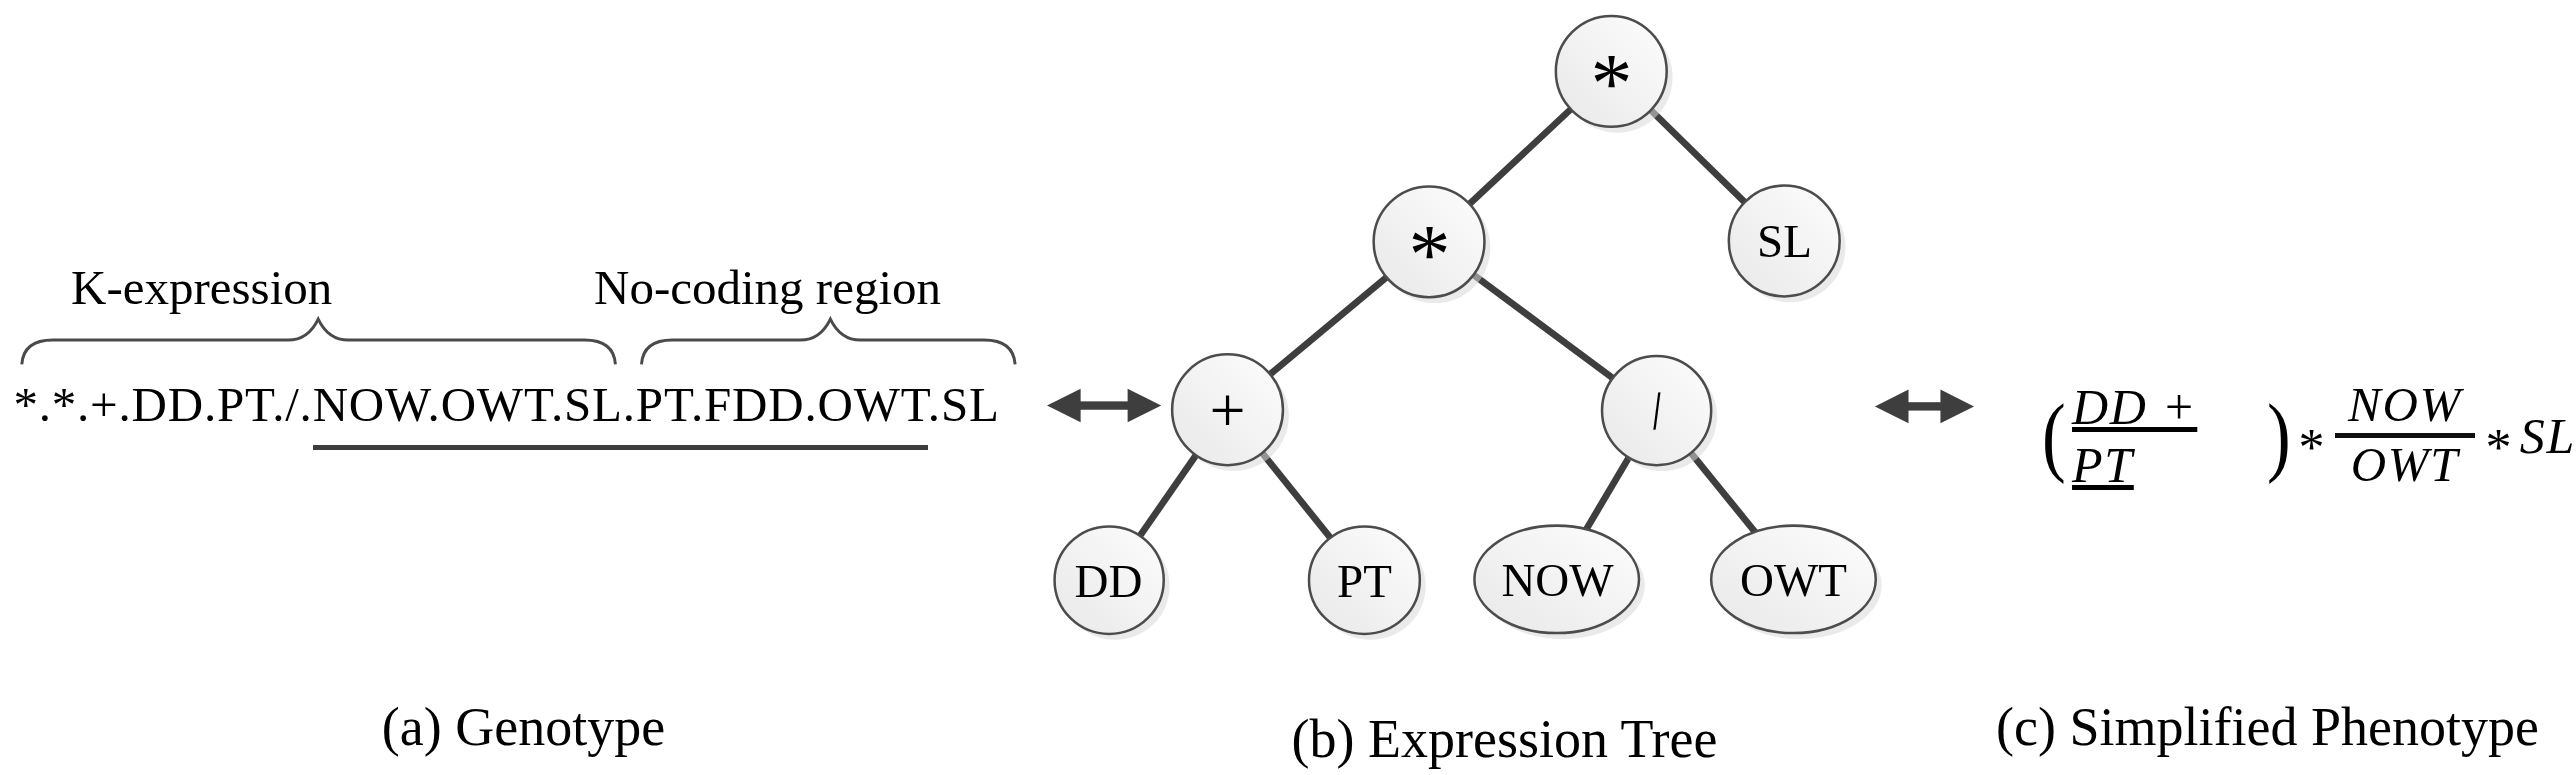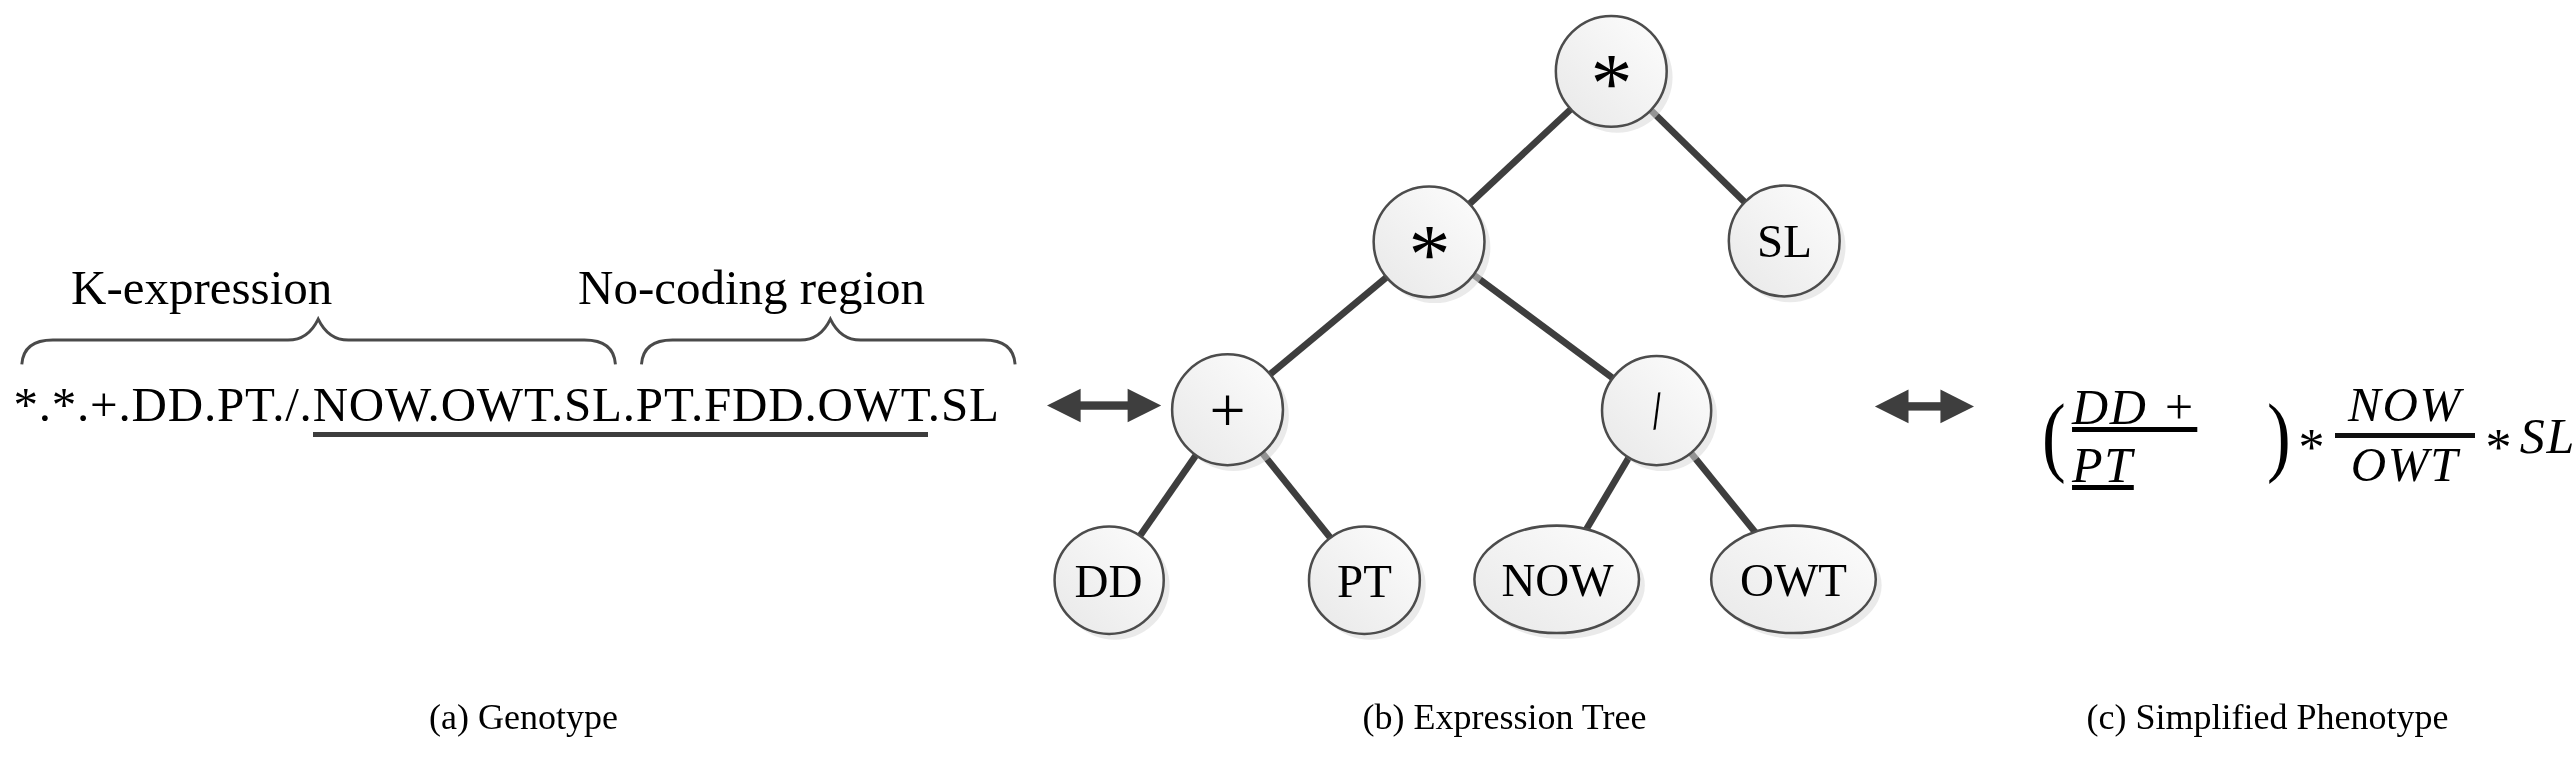--- a/index.html
+++ b/index.html
@@ -17,25 +17,25 @@
   .brace-label{
     top:262px;width:504px;
     font-size:49px;line-height:1.05;
   }
   
   .geno{
     left:13.4px;top:378px;font-size:49px;letter-spacing:0.8px;line-height:1.1;
   }
   .geno .ul{
     border-bottom:5.9px solid #3d3d3d;
-    padding-bottom:0;
+    padding-bottom:13px;
   }
   
   .caption{
-    top:699px;width:639px;text-align:center;font-size:36px;line-height:1.05;
+    top:699px;width:639px;text-align:center;font-size:54px;line-height:1.05;
   }
   
   .nlabel{
     position:absolute;display:flex;align-items:center;justify-content:center;
     line-height:1;
   }
   .nl-word{font-size:47px;}
   .nl-star{font-size:84px;}
   .nl-star .g{display:inline-block;transform:translateY(11.8px);}
   .nl-plus{font-size:64px;}
@@ -115,21 +115,21 @@
 
     <g fill="#3e3e3e" stroke="none">
       <rect x="2264" y="479" width="54" height="10"></rect>
       <polygon points="2232,484 2272,464 2272,504"></polygon>
       <polygon points="2350,484 2310,464 2310,504"></polygon>
     </g>
   </svg>
 
   <div class="txt brace-label" style="left:71px;">K-expression</div>
 
-  <div class="txt brace-label" style="left:578px;">No-coding region</div>
+  <div class="txt brace-label" style="left:594px;">No-coding region</div>
 
   <div class="txt geno">
     <span>*.*.+.DD.PT./.</span><span class="ul">NOW.OWT.SL.PT.FDD.OWT</span><span>.SL</span>
   </div>
 
   <div class="txt caption" style="left:204px;">(a) Genotype</div>
 
   <div class="nlabel nl-star" style="left:1556px;top:16px;width:111px;height:111px;">
       <span class="g">*</span>
     </div>
@@ -159,21 +159,21 @@
     </div>
 
   <div class="nlabel nl-word" style="left:1475px;top:526px;width:165px;height:108px;">
       <span>NOW</span>
     </div>
 
   <div class="nlabel nl-word" style="left:1711px;top:526px;width:165px;height:108px;">
       <span>OWT</span>
     </div>
 
-  <div class="txt caption" style="left:1185px;">(b) Expression Tree</div>
+  <div class="txt caption" style="left:1185px;margin-top:12px;">(b) Expression Tree</div>
 
   <div class="formula">
     <span class="paren">(</span>
     <span class="fchunk">DD + PT</span>
     <span class="paren">)</span>
     <span class="fstar">*</span>
     <span class="frac">
       <span class="frac-num">NOW</span>
       <span class="frac-bar"></span>
       <span class="frac-den">OWT</span>

